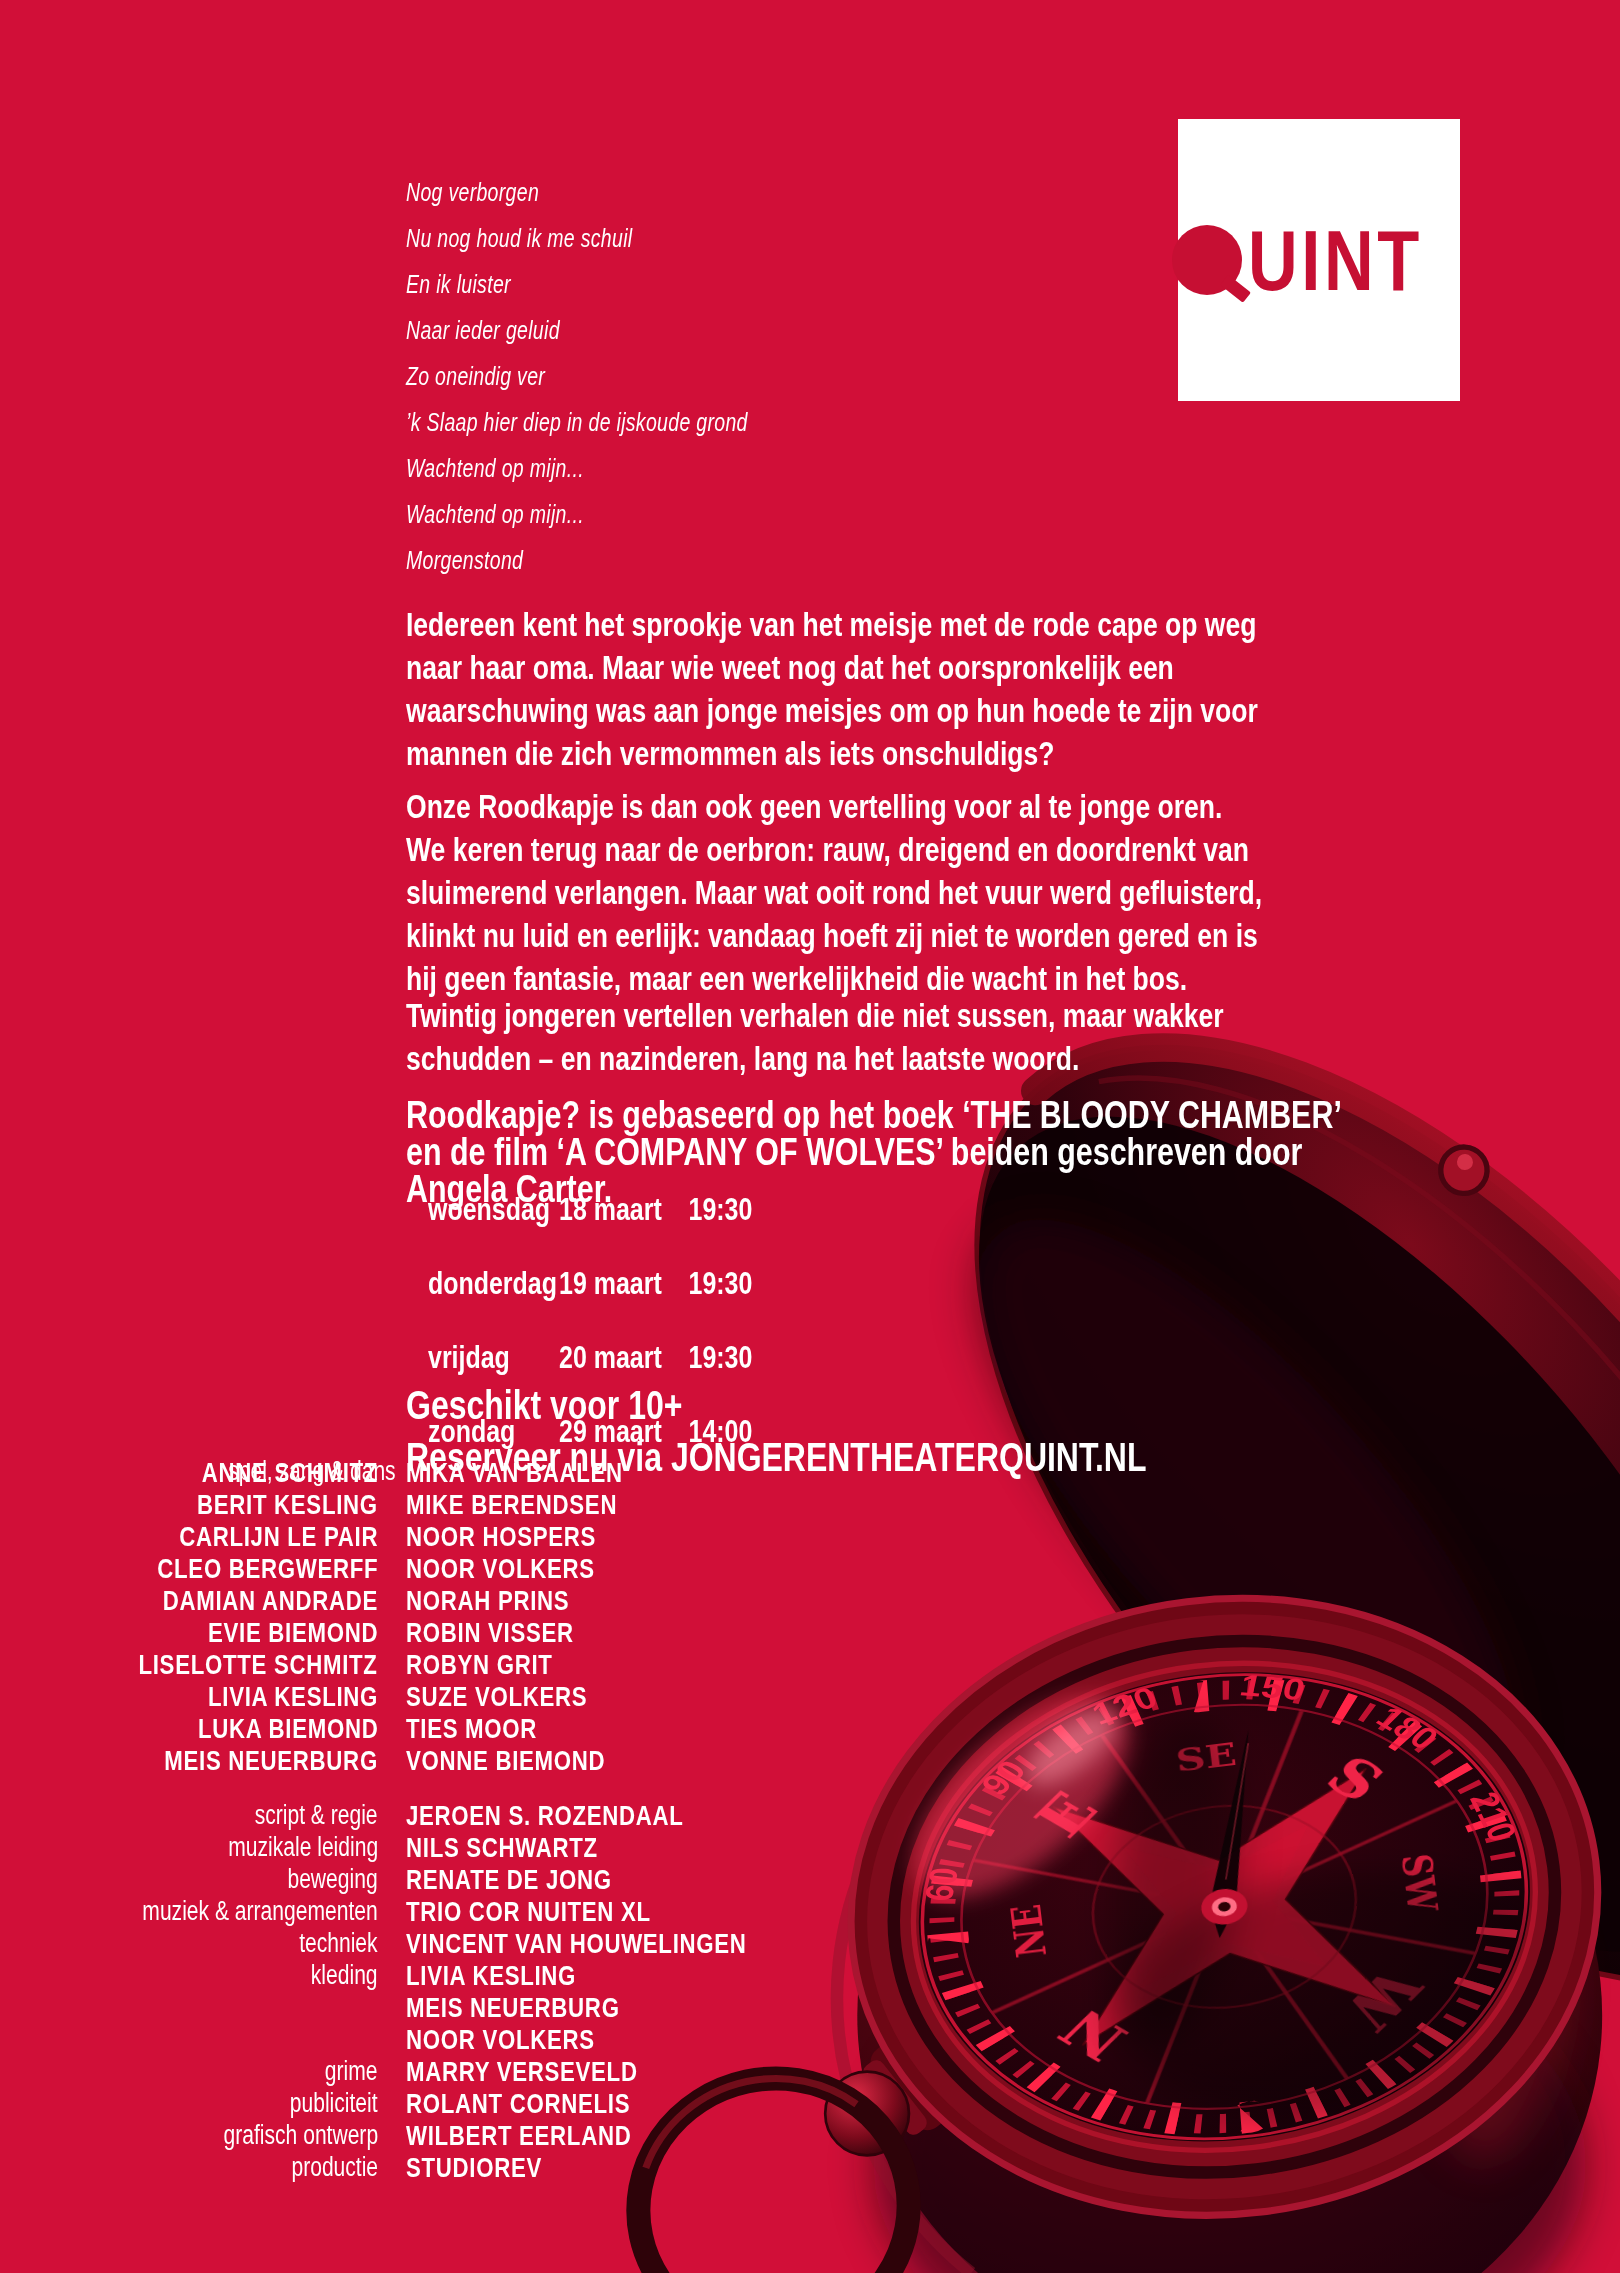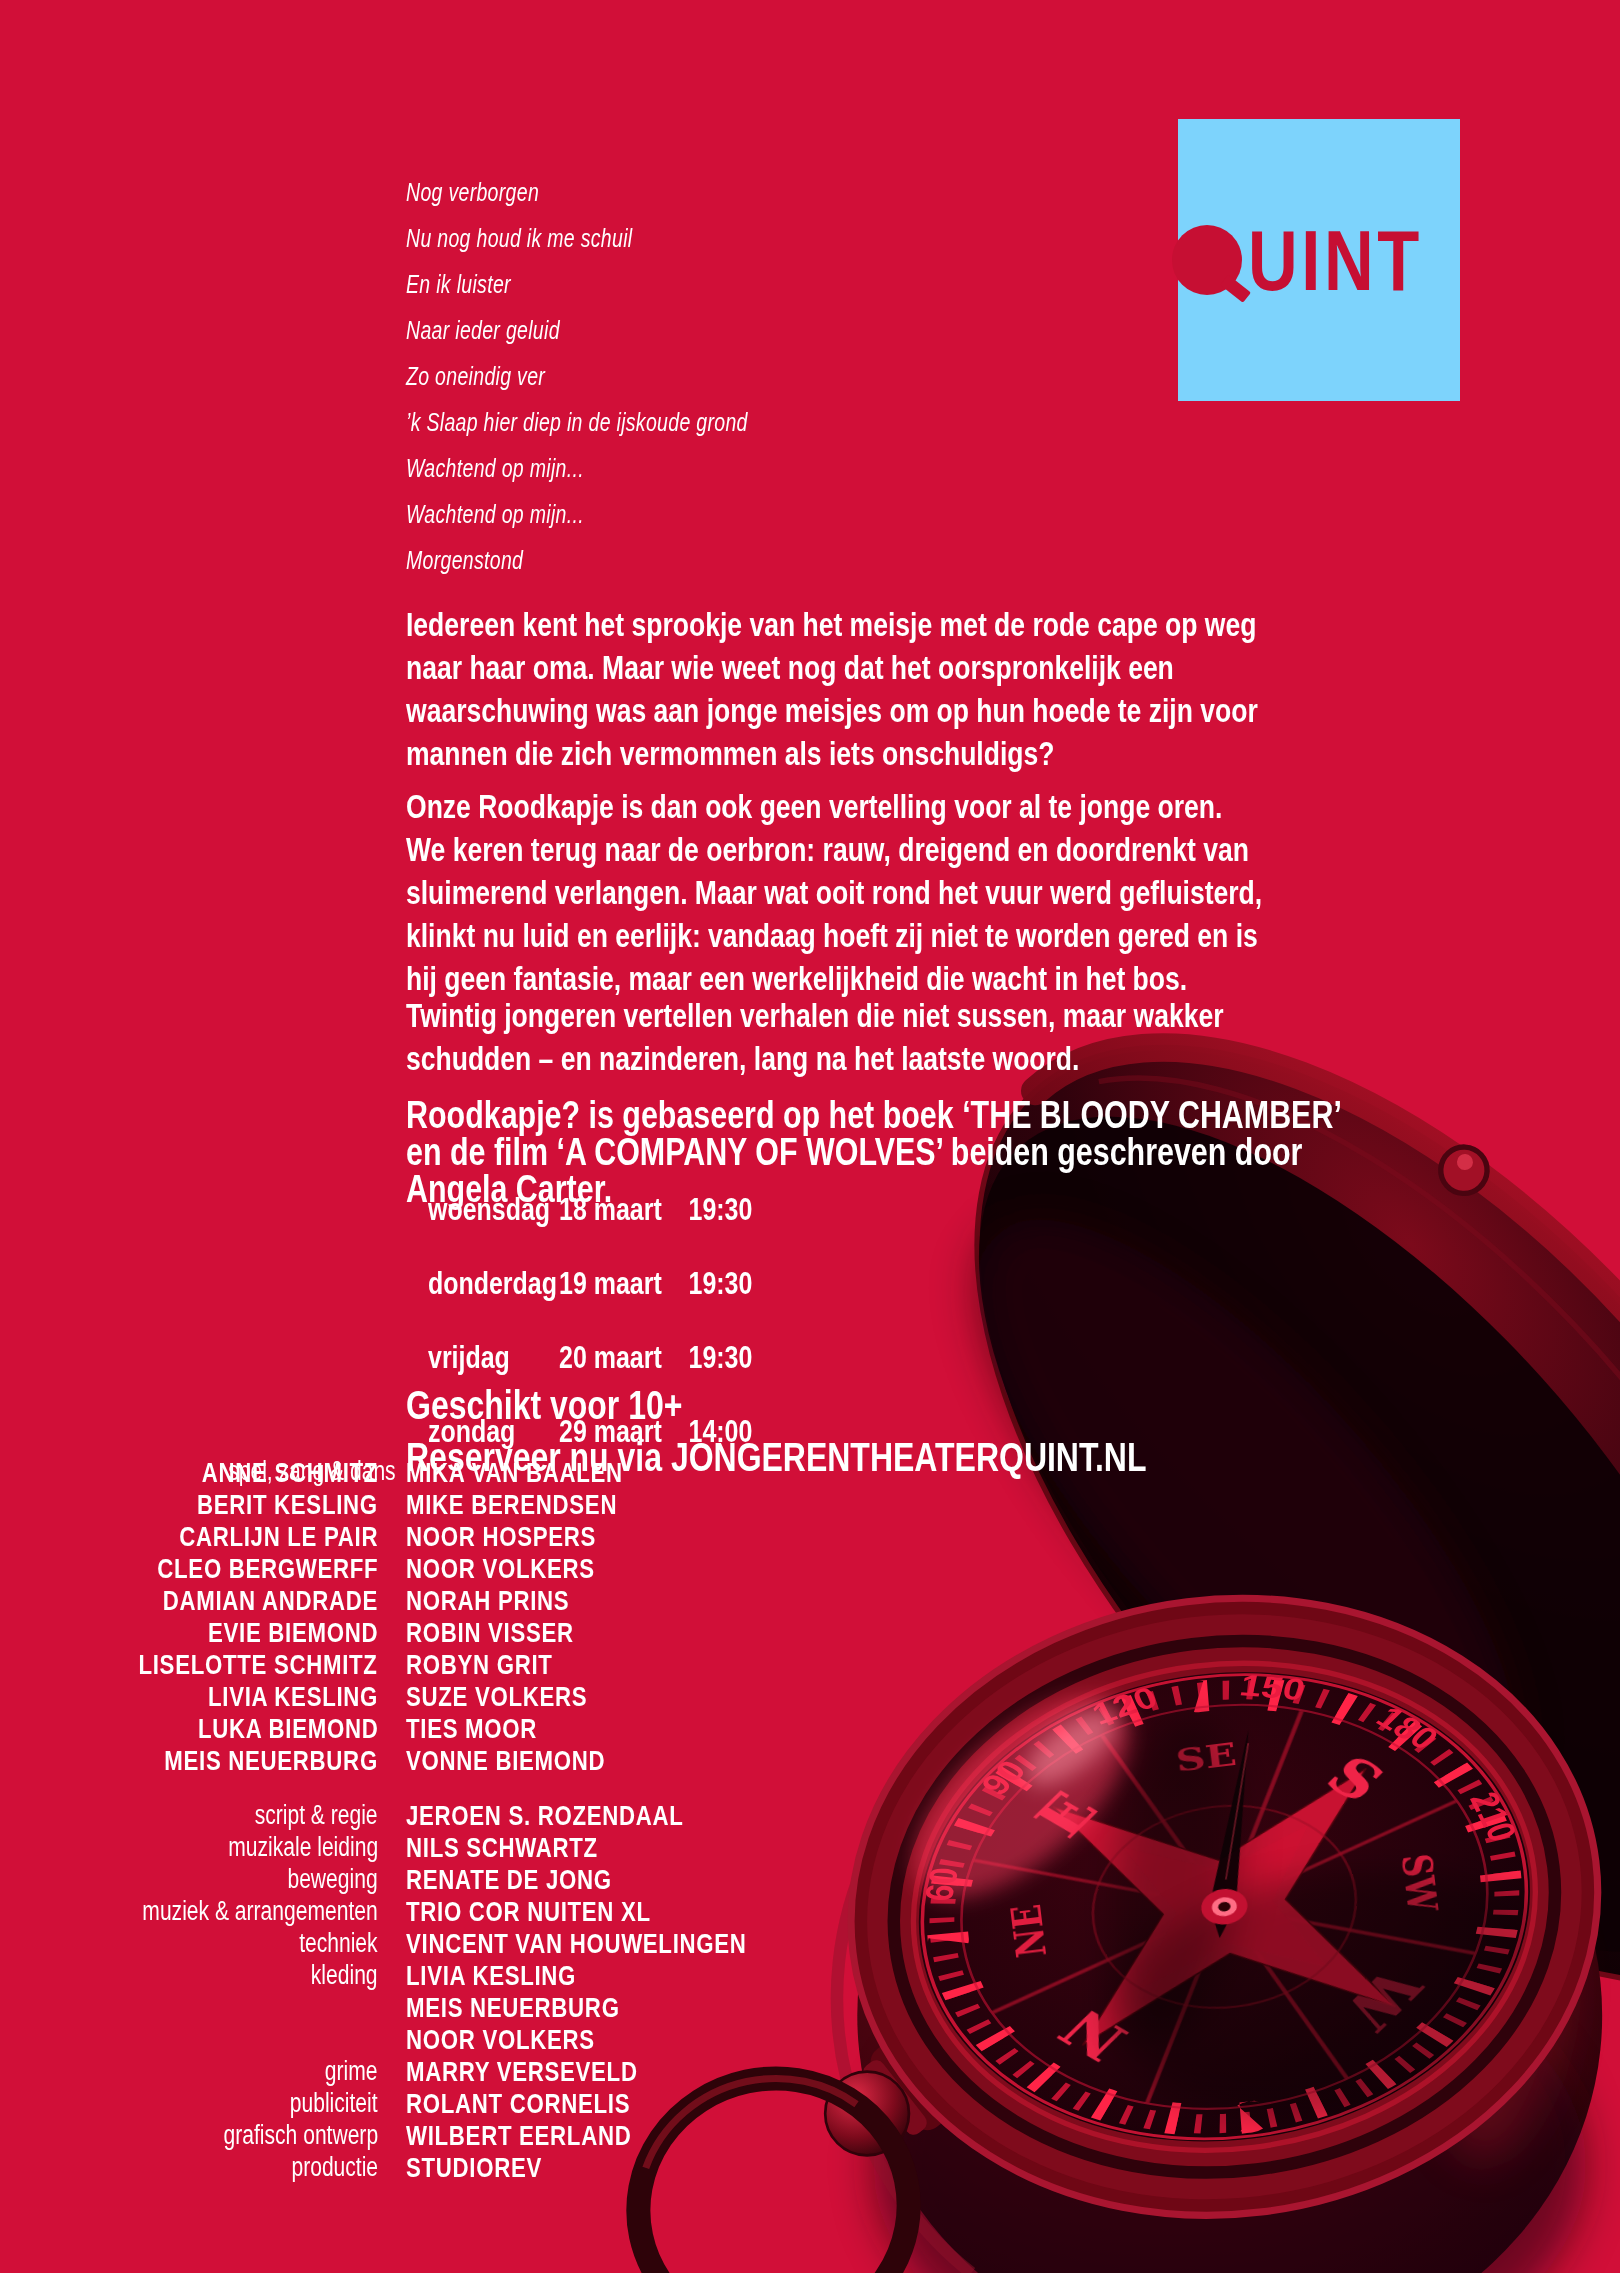--- a/index.html
+++ b/index.html
@@ -30,21 +30,21 @@
   .cast-label{top:1425px;}
   .cast-left{position:absolute;left:0;top:1456px;width:378px;text-align:right;}
   .cast-right{position:absolute;left:406px;top:1456px;width:624px;}
   .cast-row{height:32px;line-height:32px;font-size:28.5px;font-weight:700;letter-spacing:0.9px;}
 
   .credits{position:absolute;left:0;top:1799px;width:1158px;}
   .credit-row{position:relative;height:32px;line-height:32px;}
   .credit-role{position:absolute;left:0;top:0;width:378px;text-align:right;font-size:27px;font-weight:400;letter-spacing:0;}
   .credit-name{position:absolute;left:406px;top:0;font-size:28.5px;font-weight:700;letter-spacing:0.9px;}
 
-  .logo{position:absolute;left:1178px;top:119px;width:282px;height:282px;background:#7dd3fc;
+  .logo{position:absolute;left:1178px;top:119px;width:282px;height:282px;background:#ffffff;
         display:flex;align-items:center;justify-content:center;}
   .q-dot{width:70px;height:70px;border-radius:50%;background:#c60f33;position:relative;margin-right:6.2px;flex:0 0 auto;}
   .q-dot::after{content:"";position:absolute;right:-8px;bottom:0px;width:28.5px;height:13.4px;background:#c60f33;transform:rotate(38deg);border-radius:1.8px;}
   .logo-letters{font-size:86px;line-height:1;font-weight:700;color:#c60f33;letter-spacing:4.5px;
         display:inline-block;transform:scaleX(.8);transform-origin:0 50%;}
 
   .compass-svg{position:absolute;left:0;top:0;pointer-events:none;}
   .deg{font-family:"Liberation Sans",sans-serif;font-weight:700;font-size:44px;fill:#ea1b40;}
   .card-big{font-family:"DejaVu Serif",serif;font-weight:700;font-size:74px;fill:#ef2448;}
   .card-sm{font-family:"DejaVu Serif",serif;font-weight:700;font-size:46px;fill:#e01d3f;}

